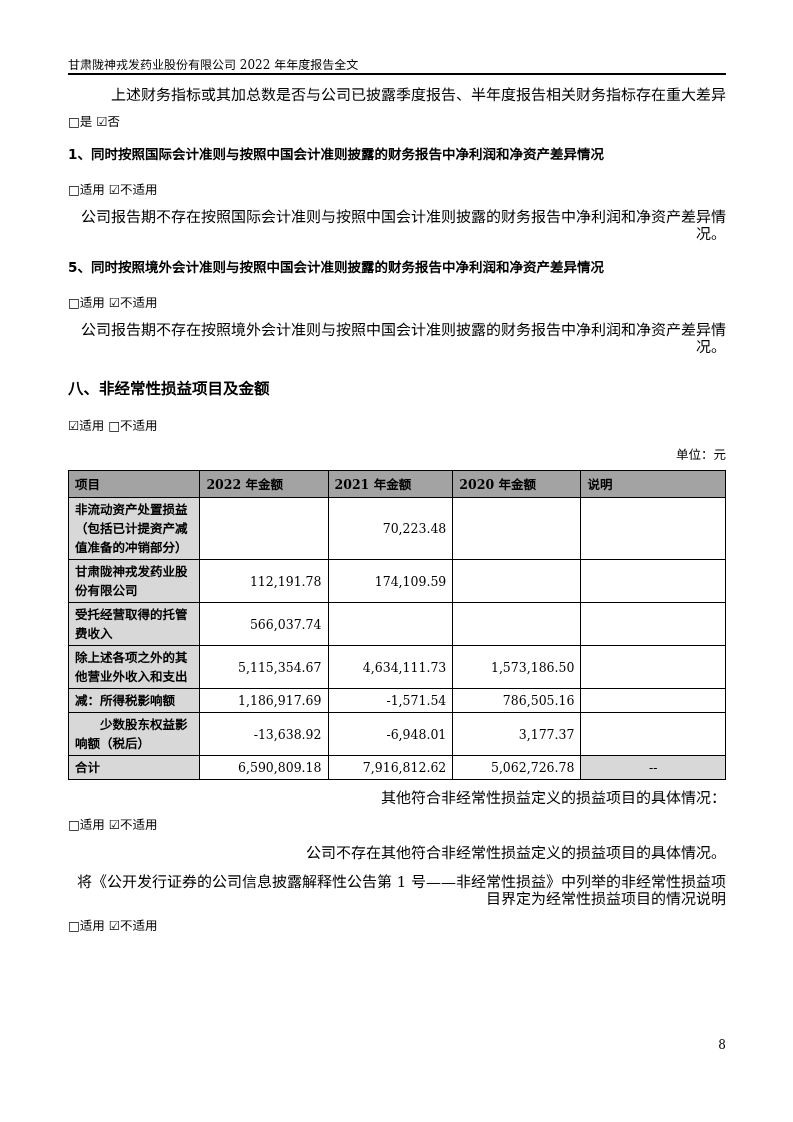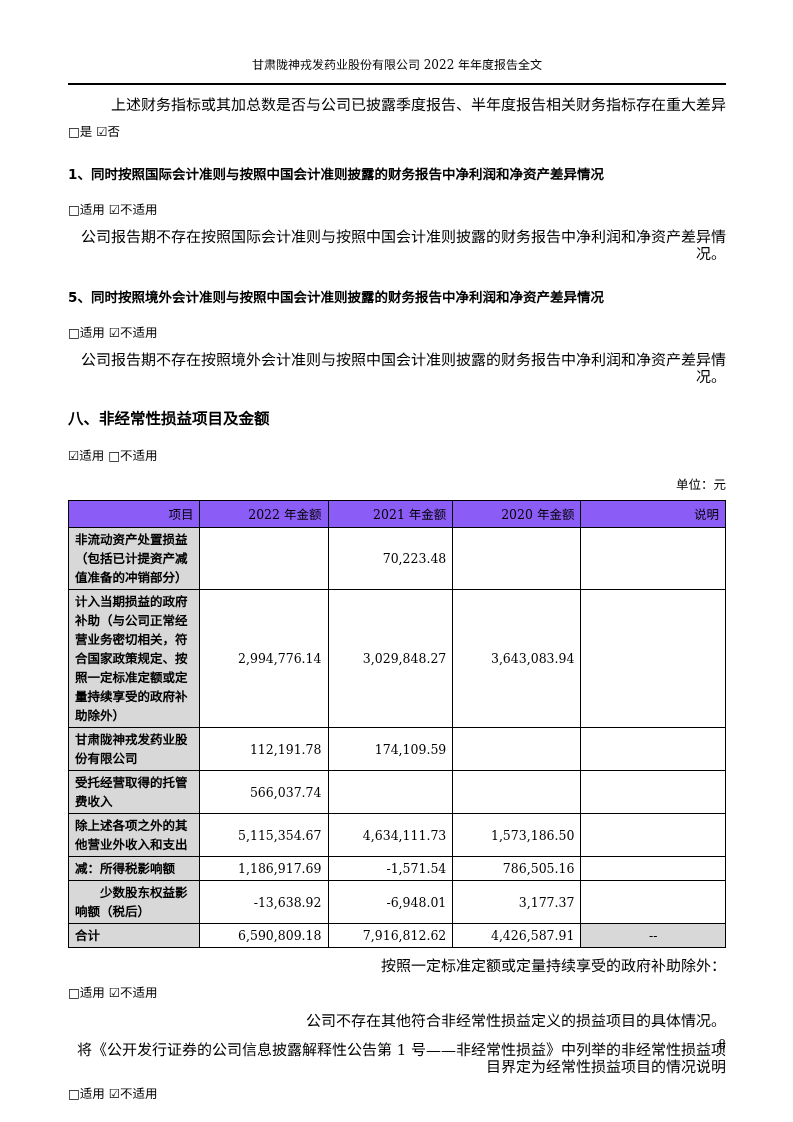--- a/index.html
+++ b/index.html
@@ -9,43 +9,42 @@
     height: 1122px;
     background: #ffffff;
     color: #000000;
     font-family: "DejaVu Serif", serif;
     overflow: hidden;
   }
   .content { margin: 0 67px 0 68px; }
 
   .page-header {
     padding-top: 57px;
-    padding-bottom: 10px;
     border-bottom: 2px solid #000000;
-    text-align: center;
+    text-align: left;
     font-size: 12px;
     line-height: 16px;
   }
 
   .para { font-size: 15px; line-height: 17px; margin-top: 12px; text-align: right; }
   .checkbox-line { font-size: 12.5px; line-height: 17px; margin-top: 9px; }
 
   .h1 {
     font-family: "DejaVu Sans", sans-serif;
     font-weight: bold;
     font-size: 15.5px;
     line-height: 20px;
     margin-top: 23px;
   }
   .h2 {
     font-family: "DejaVu Sans", sans-serif;
     font-weight: bold;
     font-size: 13.5px;
     line-height: 18px;
-    margin-top: 25px;
+    margin-top: 15px;
   }
   .after-h { margin-top: 18px; }
   .note-p { margin-top: 11px; }
 
   .unit-line {
     font-size: 12.5px;
     line-height: 17px;
     text-align: right;
     margin-top: 12px;
   }
@@ -59,23 +58,23 @@
     border: 1.5px solid #000000;
   }
   table.fin th, table.fin td {
     border: 1px solid #000000;
     line-height: 19px;
     padding: 2px 6px;
     vertical-align: middle;
     word-break: break-all;
   }
   table.fin th {
-    background: #8b5cf6;
-    font-weight: normal;
-    text-align: right;
+    background: #a3a3a3;
+    font-weight: bold;
+    text-align: left;
     height: 22px;
   }
   td.c-item {
     background: #d8d8d8;
     text-align: left;
     font-weight: bold;
   }
   td.c-item.indent { text-indent: 2em; }
   td.c-num { text-align: right; padding-right: 10px; }
   td.c-note { text-align: center; }
@@ -132,27 +131,20 @@
         <th>说明</th>
       </tr>
       <tr>
         <td class="c-item">非流动资产处置损益（包括已计提资产减值准备的冲销部分）</td>
         <td class="c-num"></td>
         <td class="c-num">70,223.48</td>
         <td class="c-num"></td>
         <td class="c-note"></td>
       </tr>
       <tr>
-        <td class="c-item">计入当期损益的政府补助（与公司正常经营业务密切相关，符合国家政策规定、按照一定标准定额或定量持续享受的政府补助除外）</td>
-        <td class="c-num">2,994,776.14</td>
-        <td class="c-num">3,029,848.27</td>
-        <td class="c-num">3,643,083.94</td>
-        <td class="c-note"></td>
-      </tr>
-      <tr>
         <td class="c-item">甘肃陇神戎发药业股份有限公司</td>
         <td class="c-num">112,191.78</td>
         <td class="c-num">174,109.59</td>
         <td class="c-num"></td>
         <td class="c-note"></td>
       </tr>
       <tr>
         <td class="c-item">受托经营取得的托管费收入</td>
         <td class="c-num">566,037.74</td>
         <td class="c-num"></td>
@@ -177,27 +169,27 @@
         <td class="c-item indent">少数股东权益影响额（税后）</td>
         <td class="c-num">-13,638.92</td>
         <td class="c-num">-6,948.01</td>
         <td class="c-num">3,177.37</td>
         <td class="c-note"></td>
       </tr>
       <tr>
         <td class="c-item">合计</td>
         <td class="c-num">6,590,809.18</td>
         <td class="c-num">7,916,812.62</td>
-        <td class="c-num">4,426,587.91</td>
+        <td class="c-num">5,062,726.78</td>
         <td class="c-note total-note">--</td>
       </tr>
     </tbody>
       </table>
 
-    <div class="para" style="margin-top:10px">按照一定标准定额或定量持续享受的政府补助除外：</div>
+    <div class="para" style="margin-top:10px">其他符合非经常性损益定义的损益项目的具体情况：</div>
     <div class="checkbox-line">□适用 ☑不适用</div>
     <div class="para">公司不存在其他符合非经常性损益定义的损益项目的具体情况。</div>
     <div class="para">将《公开发行证券的公司信息披露解释性公告第 1 号——非经常性损益》中列举的非经常性损益项目界定为经常性损益项目的情况说明</div>
     <div class="checkbox-line">□适用 ☑不适用</div>
 
   </div>
 
   <div class="page-number">8</div>
 </div>
 

